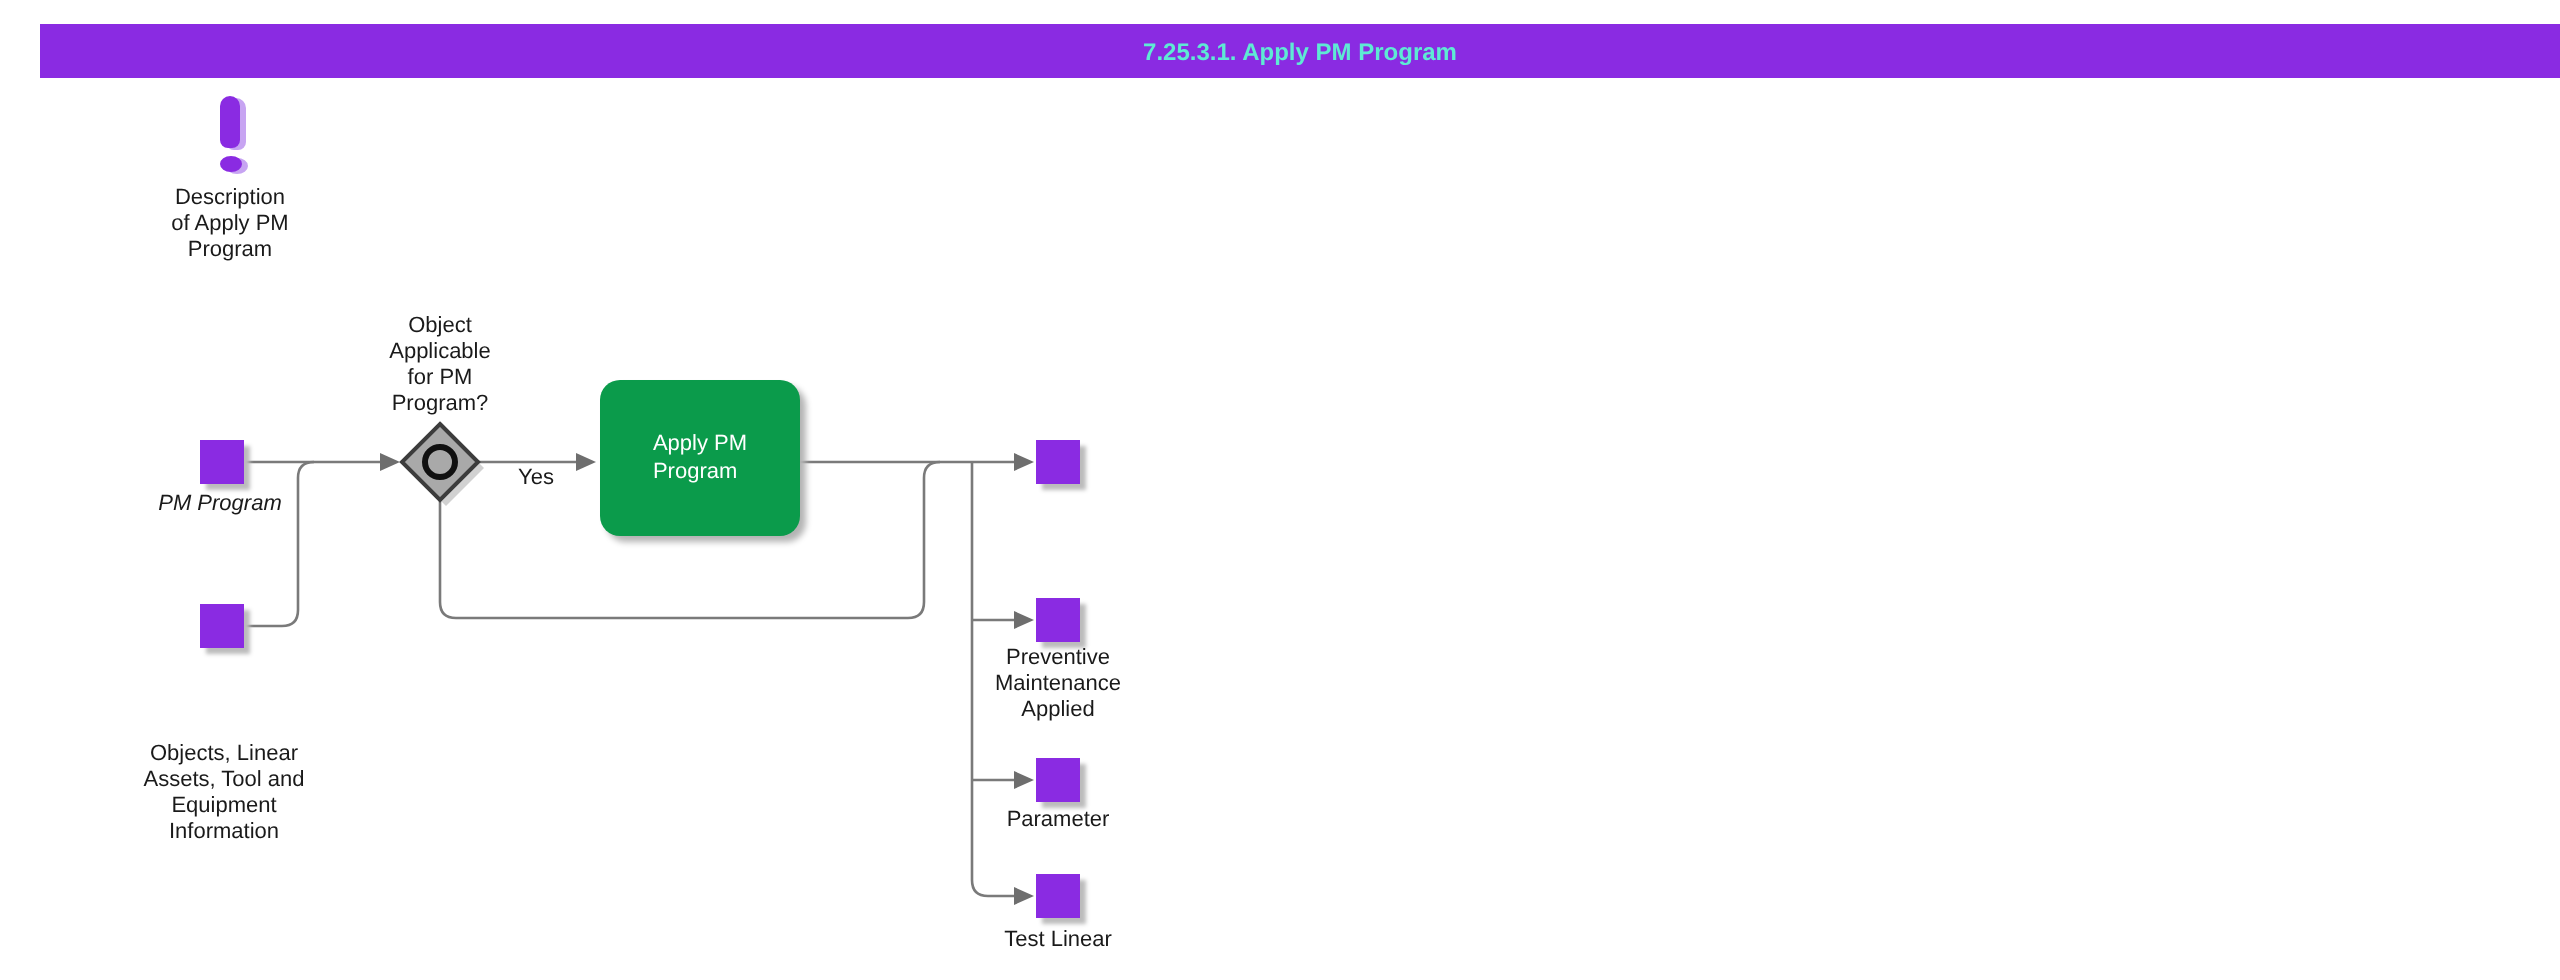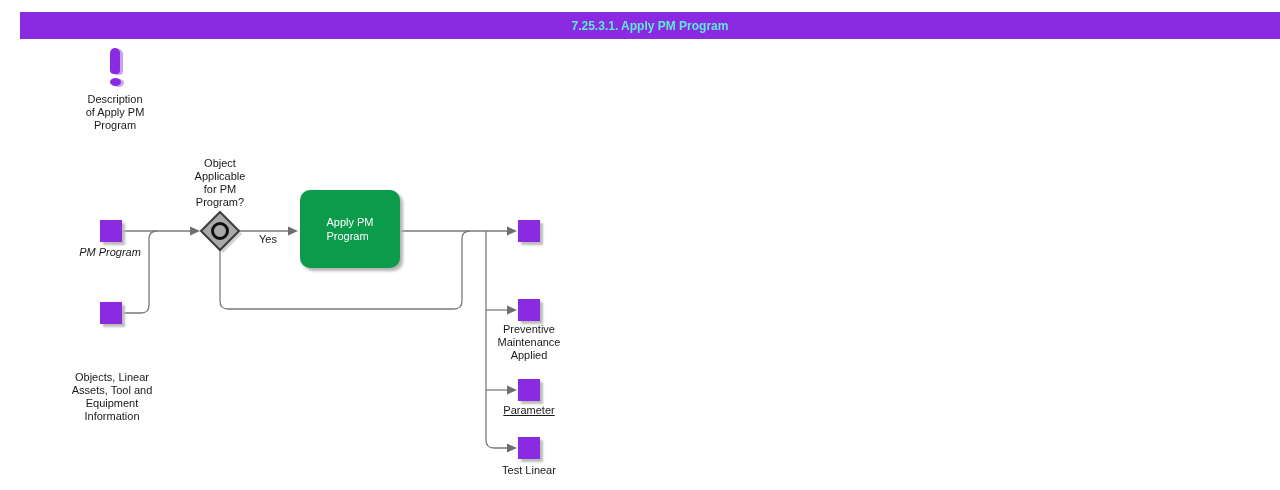--- a/index.html
+++ b/index.html
@@ -102,18 +102,18 @@
   </div>
 
   <div class="sq clickable" style="left:518px;top:220px;"></div>
 
   <div class="sq clickable" style="left:518px;top:299px;"></div>
   <div class="lbl" style="left:469px;top:323px;width:120px;">Preventive
 Maintenance
 Applied</div>
 
   <div class="sq clickable" style="left:518px;top:379px;"></div>
-  <div class="lbl" style="left:469px;top:404px;width:120px;text-decoration:underline;">Parameter</div>
+  <div class="lbl" style="left:469px;top:404px;width:120px;">Parameter</div>
 
   <div class="sq clickable" style="left:518px;top:437px;"></div>
   <div class="lbl" style="left:469px;top:464px;width:120px;">Test Linear</div>
 
 </div>
 
 </body></html>

